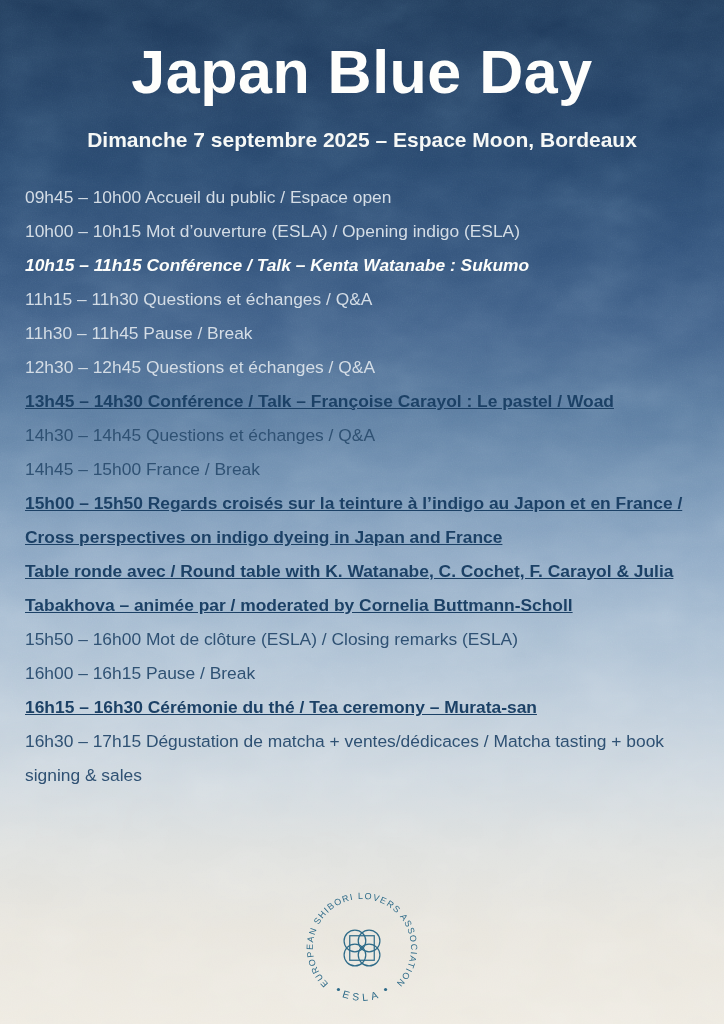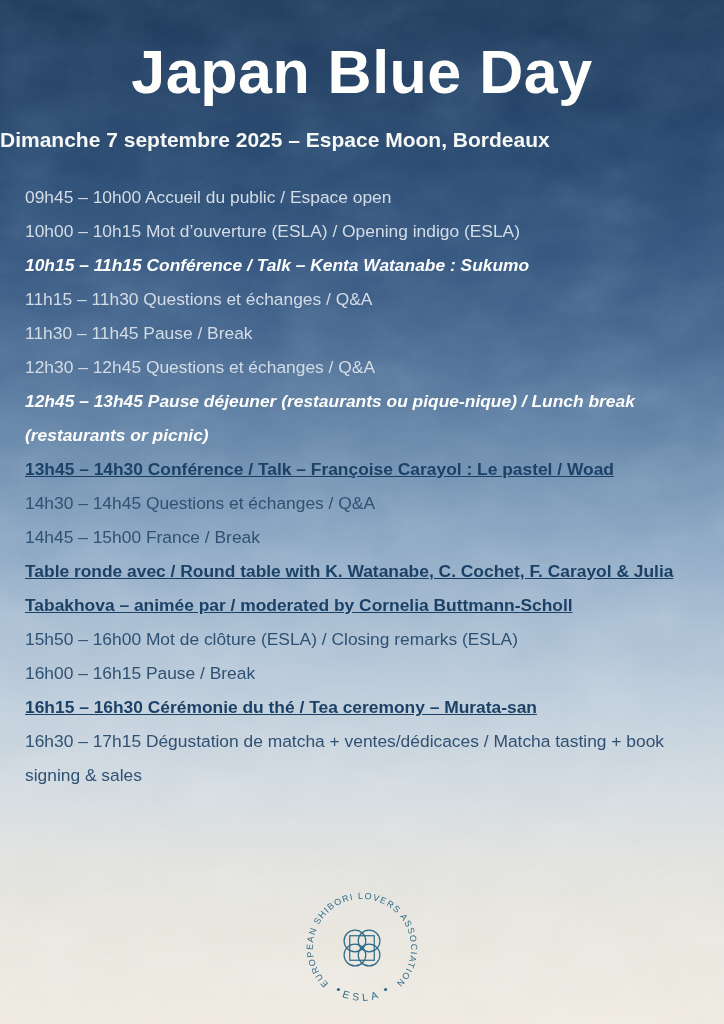--- a/index.html
+++ b/index.html
@@ -42,20 +42,21 @@
     padding-top: 40px;
     text-align: center;
     font-size: 61px;
     line-height: 1.05;
     font-weight: 700;
     letter-spacing: 0.5px;
     color: #fefefc;
   }
   .poster-subtitle {
     margin: 24px 0 0 0;
+    text-align: center;
     font-size: 21px;
     font-weight: 700;
     color: #f6f8f6;
   }
 
   .schedule {
     margin: 28px 24px 0 25px;
   }
   .entry {
     margin: 0;
@@ -111,24 +112,24 @@
   <h1 class="poster-title">Japan Blue Day</h1>
   <p class="poster-subtitle">Dimanche 7 septembre 2025 – Espace Moon, Bordeaux</p>
 
   <div class="schedule">
       <p class="entry light">09h45 – 10h00 Accueil du public / Espace open</p>
       <p class="entry light">10h00 – 10h15 Mot d’ouverture (ESLA) / Opening indigo (ESLA)</p>
       <p class="entry light bold">10h15 – 11h15 Conférence / Talk – Kenta Watanabe : Sukumo</p>
       <p class="entry light">11h15 – 11h30 Questions et échanges / Q&amp;A</p>
       <p class="entry light">11h30 – 11h45 Pause / Break</p>
       <p class="entry light">12h30 – 12h45 Questions et échanges / Q&amp;A</p>
-      <p class="entry light bold">12h45 – 13h45 Pause déjeuner (restaurants ou pique-nique) / Lunch break (restaurants or picnic)</p>
       <p class="entry dark bold">13h45 – 14h30 Conférence / Talk – Françoise Carayol : Le pastel / Woad</p>
       <p class="entry dark">14h30 – 14h45 Questions et échanges / Q&amp;A</p>
       <p class="entry dark">14h45 – 15h00 France / Break</p>
+      <p class="entry dark bold">15h00 – 15h50 Regards croisés sur la teinture à l’indigo au Japon et en France / Cross perspectives on indigo dyeing in Japan and France</p>
       <p class="entry dark bold">Table ronde avec / Round table with K. Watanabe, C. Cochet, F. Carayol &amp; Julia Tabakhova – animée par / moderated by Cornelia Buttmann-Scholl</p>
       <p class="entry dark">15h50 – 16h00 Mot de clôture (ESLA) / Closing remarks (ESLA)</p>
       <p class="entry dark">16h00 – 16h15 Pause / Break</p>
       <p class="entry dark bold">16h15 – 16h30 Cérémonie du thé / Tea ceremony – Murata-san</p>
       <p class="entry dark">16h30 – 17h15 Dégustation de matcha + ventes/dédicaces / Matcha tasting + book signing &amp; sales</p>
     </div>
 </div>
 
 <div class="logo-wrap">
   <svg width="132" height="132" viewBox="0 0 140 140" xmlns="http://www.w3.org/2000/svg">

